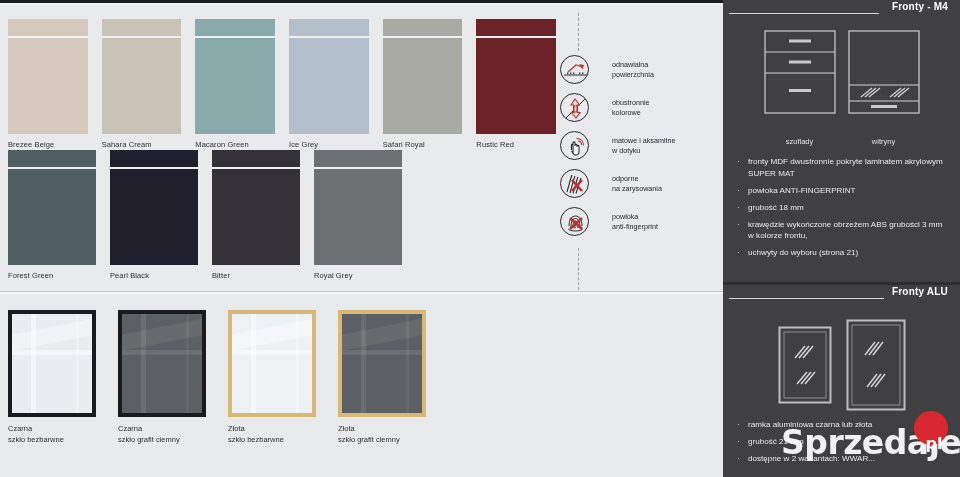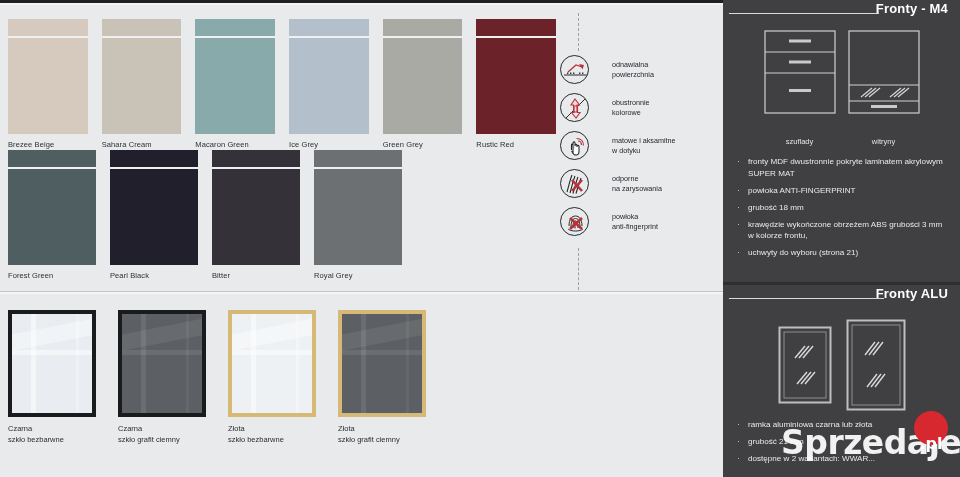--- a/index.html
+++ b/index.html
@@ -69,21 +69,21 @@
   .dark-sec.top { height: 282px; background: #403f41; }
   .dark-split { position: absolute; left: 723px; top: 282px; width: 237px;
                 height: 3px; background: #2e2d2f; }
   .dark-sec.bot { position: absolute; left: 0; top: 285px; width: 237px;
                   height: 192px; background: #403f41; }
 
   .sec-head { position: relative; height: 28px; }
   .sec-rule { position: absolute; left: 6px; top: 13px; height: 1px;
               background: #d9dadb; }
   .sec-title { position: absolute; right: 12px; top: 1px; color: #ffffff;
-               font-size: 13px; font-weight: bold; letter-spacing: .2px; }
+               font-size: 10px; font-weight: bold; letter-spacing: .2px; }
 
   
   .cabs { display: flex; justify-content: center; gap: 12px; margin-top: 2px; }
   .cab-item { text-align: center; }
   .cab-cap { color: #e3e4e5; font-size: 7.5px; margin-top: 19px; }
 
   
   .bullets { margin: 10px 14px 0 14px; }
   .bullet { display: flex; font-size: 8.1px; color: #e9eaeb;
             line-height: 11.5px; margin-bottom: 5.5px; }
@@ -137,21 +137,21 @@
           <div class="swatch">
             <div class="sw-top" style="background:#b3bfcb"></div>
             <div class="sw-gap"></div>
             <div class="sw-body" style="background:#b3bfcb"></div>
             <div class="sw-label">Ice Grey</div>
           </div>
           <div class="swatch">
             <div class="sw-top" style="background:#a9aaa4"></div>
             <div class="sw-gap"></div>
             <div class="sw-body" style="background:#a9aaa4"></div>
-            <div class="sw-label">Green Grey</div>
+            <div class="sw-label">Safari Royal</div>
           </div>
           <div class="swatch">
             <div class="sw-top" style="background:#6b2329"></div>
             <div class="sw-gap"></div>
             <div class="sw-body" style="background:#6b2329"></div>
             <div class="sw-label">Rustic Red</div>
           </div>
         </div>
       <div class="swatch-row row2" id="swrow2">
           <div class="swatch">

